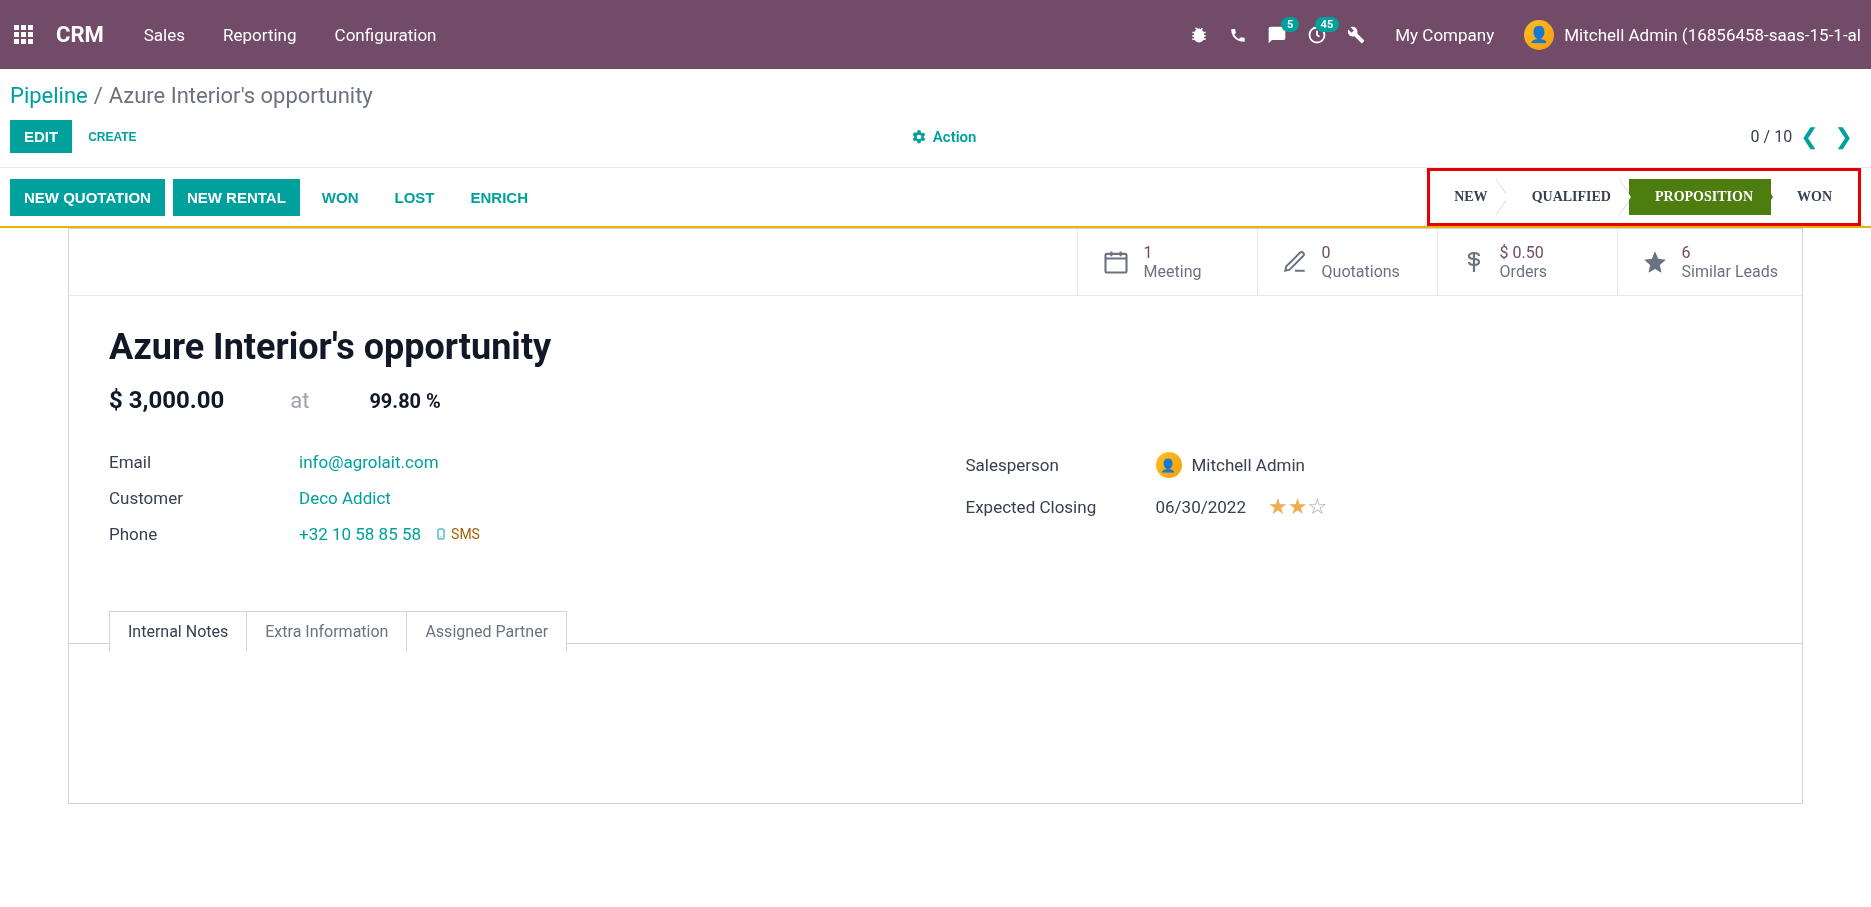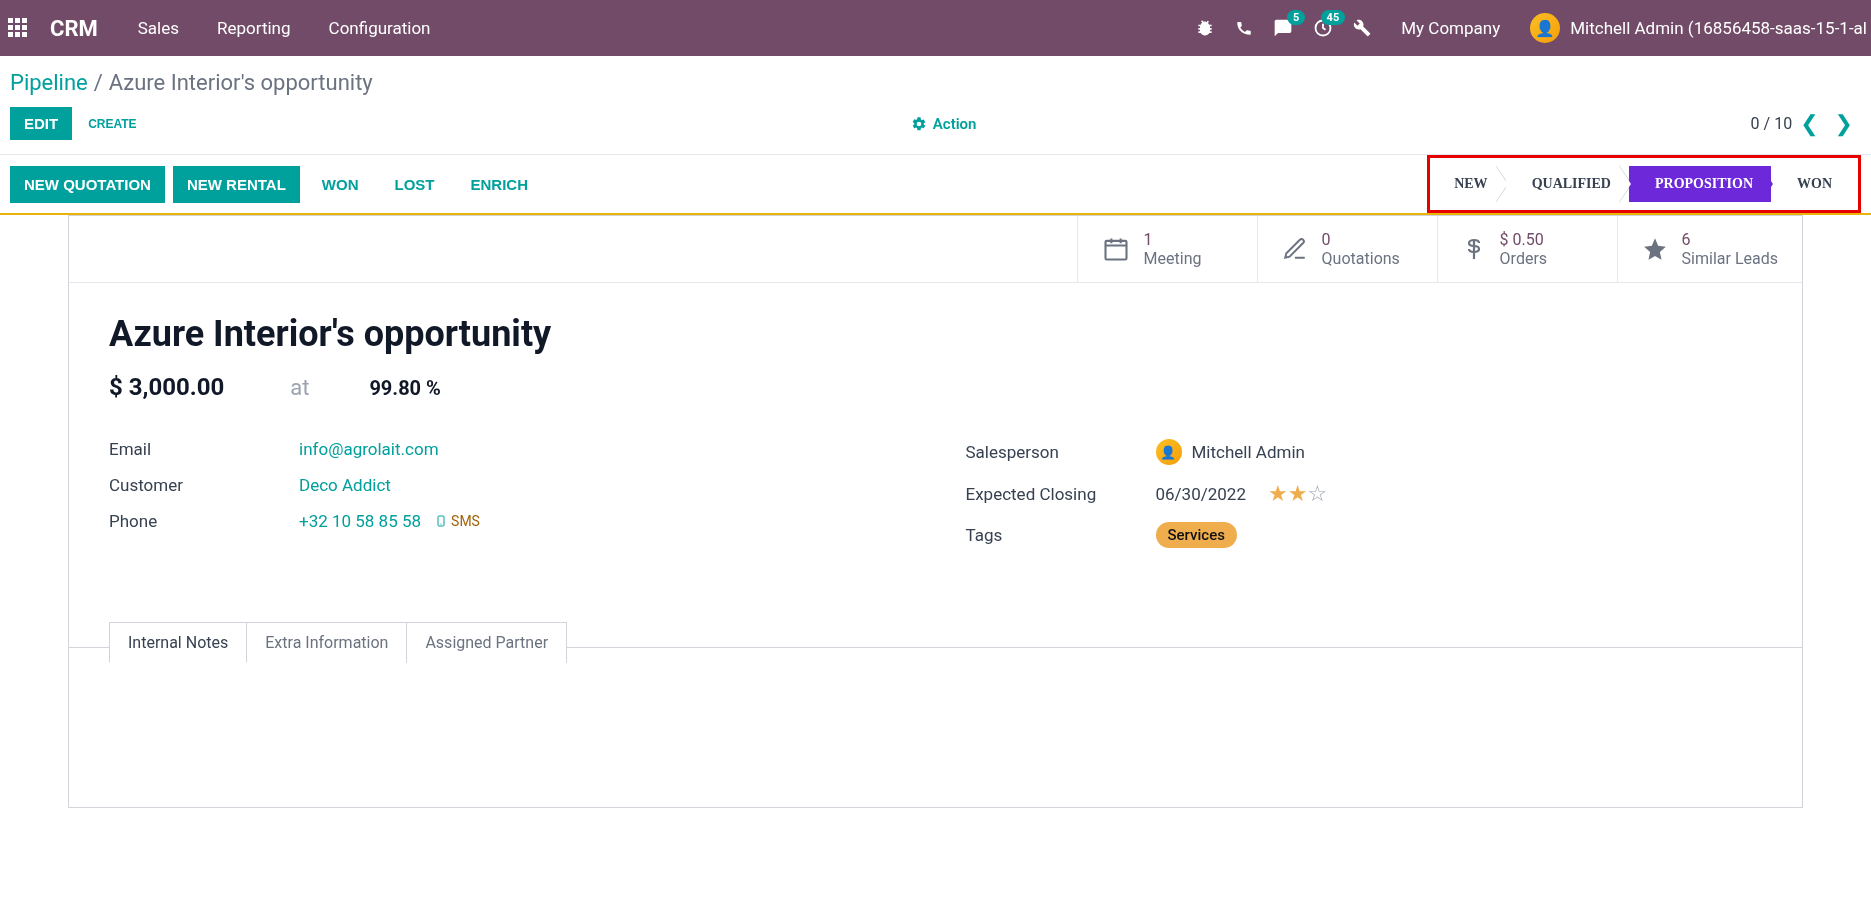--- a/index.html
+++ b/index.html
@@ -1,17 +1,17 @@
 <!DOCTYPE html>
 <html><head>
 <meta charset="utf-8">
 <style>
 * { box-sizing: border-box; margin: 0; padding: 0; }
 body { font-family: -apple-system, BlinkMacSystemFont, "Segoe UI", Roboto, Helvetica, Arial, sans-serif; font-size: 14px; color: #374151; background: #fff; }
-.topnav { background: #714B67; height: 56px; display: flex; align-items: center; padding: 0 4px; color: #fff; }
+.topnav { background: #714B67; height: 69px; display: flex; align-items: center; padding: 0 10px; color: #fff; }
 .topnav .apps-icon { width: 28px; height: 28px; display: flex; align-items: center; justify-content: center; margin-right: 18px; cursor: pointer; }
 .topnav .brand { font-size: 22px; font-weight: 700; margin-right: 40px; }
 .topnav .menu-item { margin-right: 38px; font-size: 17px; cursor: pointer; }
 .topnav .spacer { flex: 1; }
 .topnav .nav-icon { margin: 0 10px; position: relative; cursor: pointer; display: flex; align-items: center; }
 .topnav .badge { position: absolute; top: -8px; right: -12px; background: #00A09D; color: #fff; font-size: 11px; font-weight: 700; padding: 1px 6px; border-radius: 10px; }
 .topnav .company { margin: 0 20px; font-size: 17px; }
 .topnav .user { display: flex; align-items: center; margin-left: 10px; font-size: 17px; }
 .topnav .avatar { width: 30px; height: 30px; border-radius: 50%; background: linear-gradient(135deg,#fbbf24,#f59e0b); margin-right: 10px; display:flex; align-items:center; justify-content:center; color:#92400e; font-size:16px; }
 
@@ -31,21 +31,21 @@
 .divider { border-top: 1px solid #e5e7eb; }
 
 .toolbar-row { display: flex; align-items: center; padding: 0 10px; border-bottom: 2px solid #eab308; }
 .toolbar-row .btn-solid { background: #00A09D; color: #fff; font-weight: 700; font-size: 15px; border: none; padding: 10px 14px; margin-right: 8px; cursor: pointer; }
 .toolbar-row .btn-ghost { background: #fff; color: #00A09D; font-weight: 700; font-size: 15px; border: none; padding: 10px 14px; margin-right: 8px; cursor: pointer; }
 .toolbar-row .flex1 { flex: 1; }
 
 .status-wrap { display: flex; border: 3px solid #e60000; padding: 8px; font-family: Liberation Serif, serif; }
 .status-step { padding: 10px 18px 10px 26px; font-weight: 700; font-size: 14px; color: #374151; background: #fff; position: relative; cursor: pointer; }
 .status-step:first-child { padding-left: 16px; }
-.status-step.active { background: #6d28d9; color: #fff; }
+.status-step.active { background: #4d7c0f; color: #fff; }
 .status-step::after { content:""; position:absolute; right:-10px; top:0; bottom:0; width:20px; background:inherit; clip-path: polygon(0 0, 60% 50%, 0 100%); z-index:1; }
 .status-step:not(.active)::before { content:""; position:absolute; right:-12px; top:-1px; bottom:-1px; width:22px; background:#d1d5db; clip-path: polygon(0 0, 60% 50%, 0 100%); z-index:0; }
 .status-step:last-child::after, .status-step:last-child::before { display:none; }
 
 .card { margin: 0 68px; border: 1px solid #d1d5db; background: #fff; }
 .stat-row { display: flex; justify-content: flex-end; border-bottom: 1px solid #e5e7eb; }
 .stat-box { display: flex; align-items: center; padding: 14px 24px; border-left: 1px solid #e5e7eb; cursor: pointer; min-width: 180px; }
 .stat-box .ico { font-size: 26px; color: #6b7280; margin-right: 14px; }
 .stat-box .num { color: #714B67; font-size: 16px; }
 .stat-box .lbl { color: #6b7280; font-size: 16px; }
@@ -64,21 +64,21 @@
 .field-row .value { color: #374151; }
 .field-row .value.link { color: #00A09D; cursor: pointer; }
 .sms-link { color: #a16207; font-size: 14px; margin-left: 14px; cursor: pointer; display:inline-flex; align-items:center; }
 .stars { margin-left: 22px; display: inline-flex; font-size: 22px; }
 .stars .star-on { color: #f0ad4e; }
 .stars .star-off { color: #9ca3af; }
 .tag { background: #f0ad4e; color: #111; padding: 4px 12px; border-radius: 14px; font-size: 15px; font-weight: 500; }
 .mini-avatar { width: 26px; height: 26px; border-radius: 50%; background: linear-gradient(135deg,#fbbf24,#f59e0b); margin-right: 10px; display:inline-flex; align-items:center; justify-content:center; color:#92400e; font-size:13px; vertical-align:middle; }
 
 .tabs { display: flex; margin-top: 30px; padding: 0 40px; }
-.tab { padding: 10px 18px; border: 1px solid #d1d5db; border-bottom: none; font-size: 16px; color: #6b7280; cursor: pointer; background:#fff; position:relative; top:16px; }
+.tab { padding: 10px 18px; border: 1px solid #d1d5db; border-bottom: none; font-size: 16px; color: #6b7280; cursor: pointer; background:#fff; position:relative; top:9px; }
 .tab.active { color: #374151; border-bottom: 1px solid #fff; }
 .tab:not(.active){ border-left:none; }
 .tab:first-child { border-left:1px solid #d1d5db; }
 .tab-content { border-top: 1px solid #d1d5db; min-height: 160px; }
 
 svg { display:block; }
 </style>
 </head>
 <body>
 
@@ -264,24 +264,20 @@
         </div>
         <div class="field-row">
           <span class="label">Expected Closing</span>
           <span class="value">06/30/2022</span>
           <span class="stars">
             <span class="star-on">★</span>
             <span class="star-on">★</span>
             <span class="star-off">☆</span>
           </span>
         </div>
-        <div class="field-row">
-          <span class="label">Tags</span>
-          <span class="tag">Services</span>
-        </div>
       </div>
     </div>
   </div>
 
   <div class="tabs">
     <div class="tab active">Internal Notes</div>
     <div class="tab">Extra Information</div>
     <div class="tab">Assigned Partner</div>
   </div>
   <div class="tab-content"></div>

